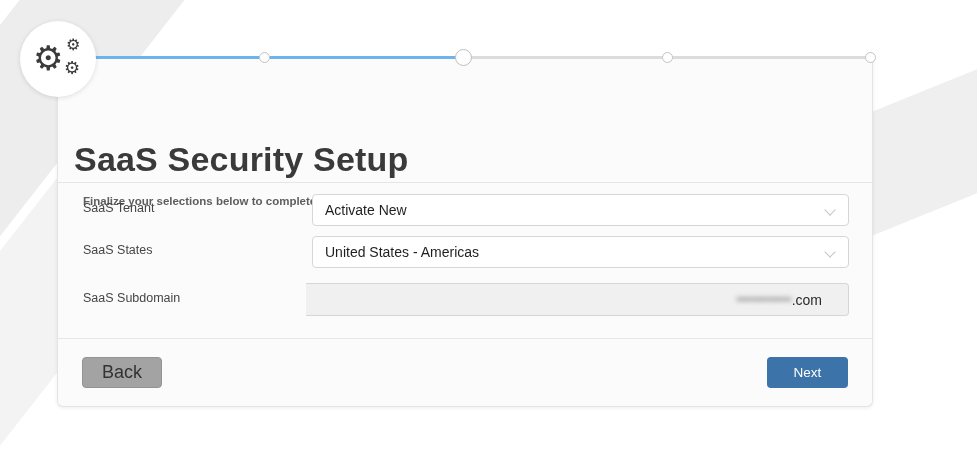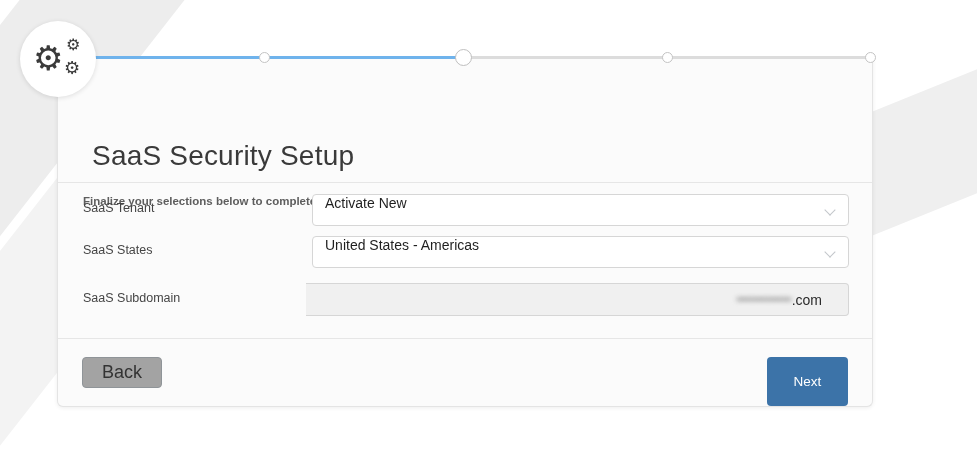--- a/index.html
+++ b/index.html
@@ -45,41 +45,41 @@
     background:#fff; border-radius:50%; z-index:4;
     box-shadow:0 1px 5px rgba(0,0,0,0.12);
   }
   .badge .gear { position:absolute; color:#3b3b3b; line-height:1; }
   .gear-big   { font-size:34px; left:13px; top:20px; }
   .gear-small { font-size:16px; left:46px; top:16px; }
   .gear-mini  { font-size:18px; left:44px; top:38px; }
 
   
   .page-title {
-    position:absolute; left:34px; top:82px;
-    font-size:28px; font-weight:400; color:#3a3a3a; letter-spacing:0.2px;
+    position:absolute; left:16px; top:82px;
+    font-size:34px; font-weight:700; color:#3a3a3a; letter-spacing:0.2px;
   }
   .page-subtitle {
     position:absolute; left:25px; top:137px;
     font-size:11.5px; font-weight:bold; color:#5e5e5e;
   }
   .divider { position:absolute; left:0; width:100%; height:1px; background:#e6e6e6; }
   .divider-1 { top:124px; }
   .divider-2 { top:280px; }
 
   
   .field-label { position:absolute; left:25px; font-size:12.5px; color:#454545; }
   .lbl-1 { top:143px; }
   .lbl-2 { top:185px; }
   .lbl-3 { top:233px; }
 
   .dropdown {
     position:absolute; left:254px; width:537px; height:32px;
     background:#fff; border:1px solid #d6d6d6; border-radius:4px;
-    display:flex; padding:0 12px;
+    display:flex; align-items:center; padding:0 12px;
     font-size:14px; color:#1f1f1f; cursor:pointer;
   }
   .dd-1 { top:136px; }
   .dd-2 { top:178px; }
   .chevron {
     position:absolute; right:14px; top:11px;
     width:8px; height:8px;
     border-left:1.5px solid #c3c6ca; border-bottom:1.5px solid #c3c6ca;
     transform:rotate(-45deg);
   }
@@ -101,21 +101,21 @@
   }
   .masked { filter:blur(2.6px); color:#8f8f8f; font-size:12px; letter-spacing:-1px; margin-right:1px; }
 
   
   .back-button {
     position:absolute; left:24px; top:299px; width:80px; height:31px;
     background:#a3a3a3; border:1px solid #8f9498; border-radius:4px;
     font-family:Liberation Sans, sans-serif; font-size:18px; color:#333; cursor:pointer;
   }
   .next-button {
-    position:absolute; right:24px; top:299px; width:81px; height:49px;
+    position:absolute; right:24px; top:299px; width:81px; height:31px;
     border:none; border-radius:4px; color:#fff;
     font-family:inherit; font-size:13.5px; cursor:pointer;
   }
 </style>
 </head>
 <body>
 
 <div class="stage">
   <div class="ribbon ribbon-a"></div>
   <div class="ribbon ribbon-b"></div>

